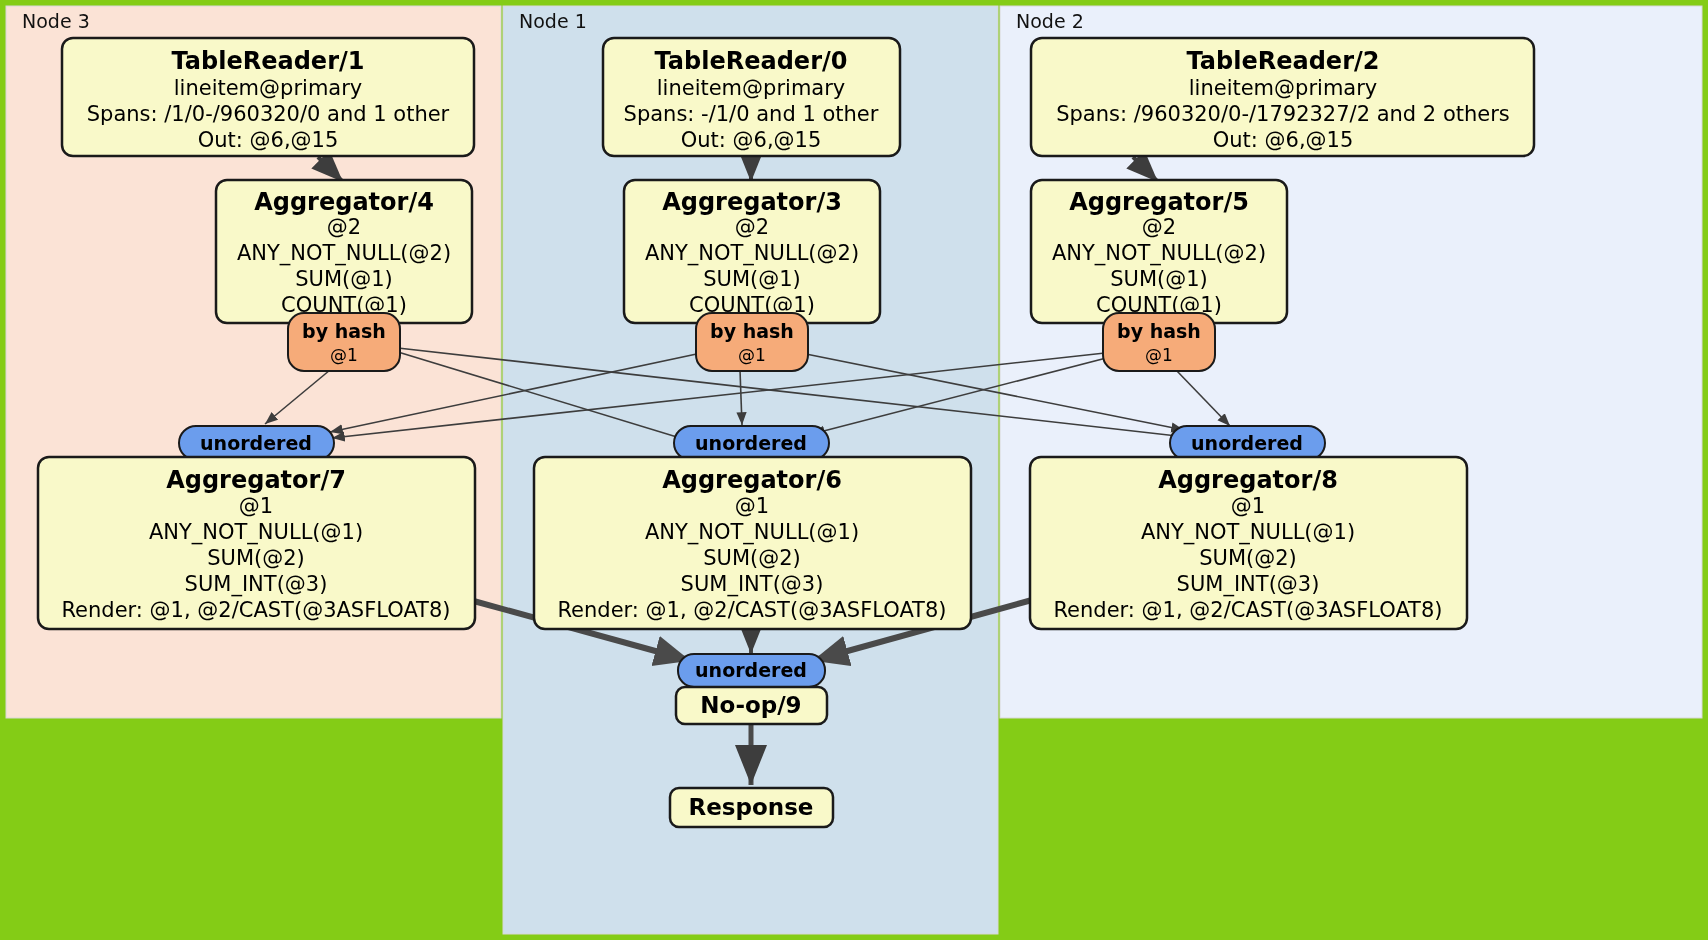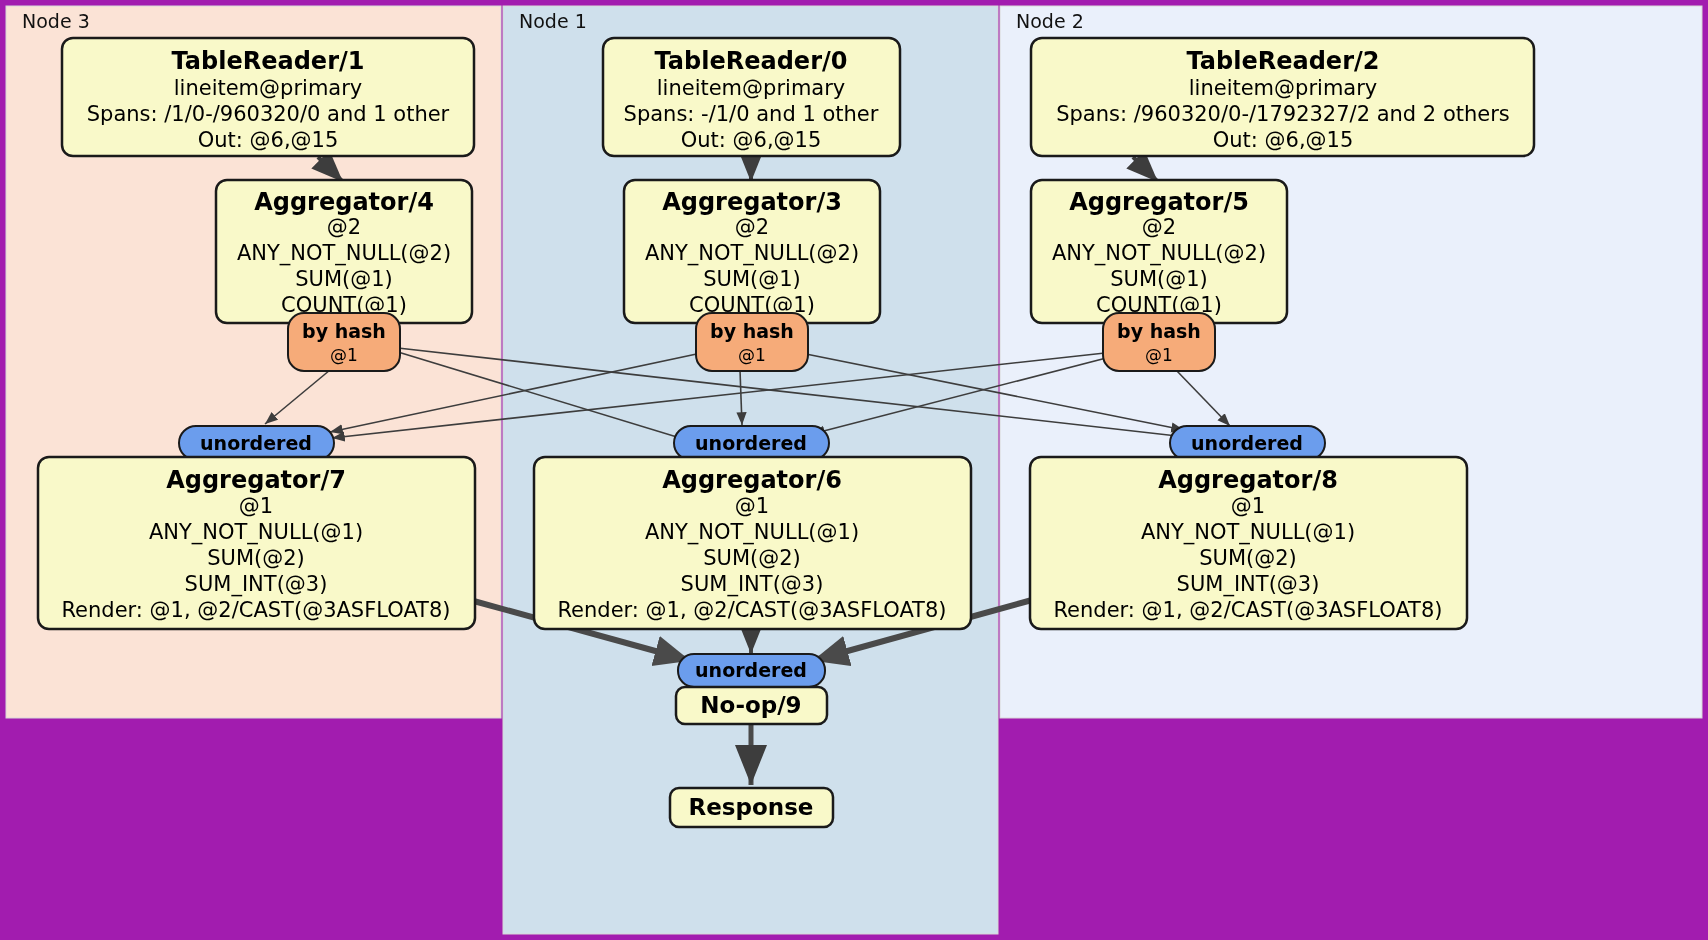--- a/index.html
+++ b/index.html
@@ -1,17 +1,17 @@
 <!DOCTYPE html>
 <html><head>
 <meta charset="utf-8">
 <style>
   html,body{margin:0;padding:0;background:#ffffff;}
   body{width:1708px;height:940px;font-family:"DejaVu Sans","Liberation Sans",sans-serif;}
-  #stage{position:relative;width:1708px;height:940px;overflow:hidden;background:#a21caf;}
+  #stage{position:relative;width:1708px;height:940px;overflow:hidden;background:#84cc16;}
   svg.diagram{position:absolute;left:0;top:0;width:1708px;height:940px;}
 
   .node-panel-label{font-size:19px;fill:#111;font-family:"DejaVu Sans","Liberation Sans",sans-serif;}
   .box-title{font-weight:bold;font-size:24px;fill:#000;font-family:"DejaVu Sans","Liberation Sans",sans-serif;}
   .box-line{font-size:21px;fill:#000;font-family:"DejaVu Sans","Liberation Sans",sans-serif;}
   .badge-title{font-weight:bold;font-size:19px;fill:#000;font-family:"DejaVu Sans","Liberation Sans",sans-serif;}
   .badge-sub{font-size:17px;fill:#000;font-family:"DejaVu Sans","Liberation Sans",sans-serif;}
   .sync-label{font-weight:bold;font-size:19px;fill:#000;font-family:"DejaVu Sans","Liberation Sans",sans-serif;}
   .small-title{font-weight:bold;font-size:23px;fill:#000;font-family:"DejaVu Sans","Liberation Sans",sans-serif;}
   text{dominant-baseline:middle;}

